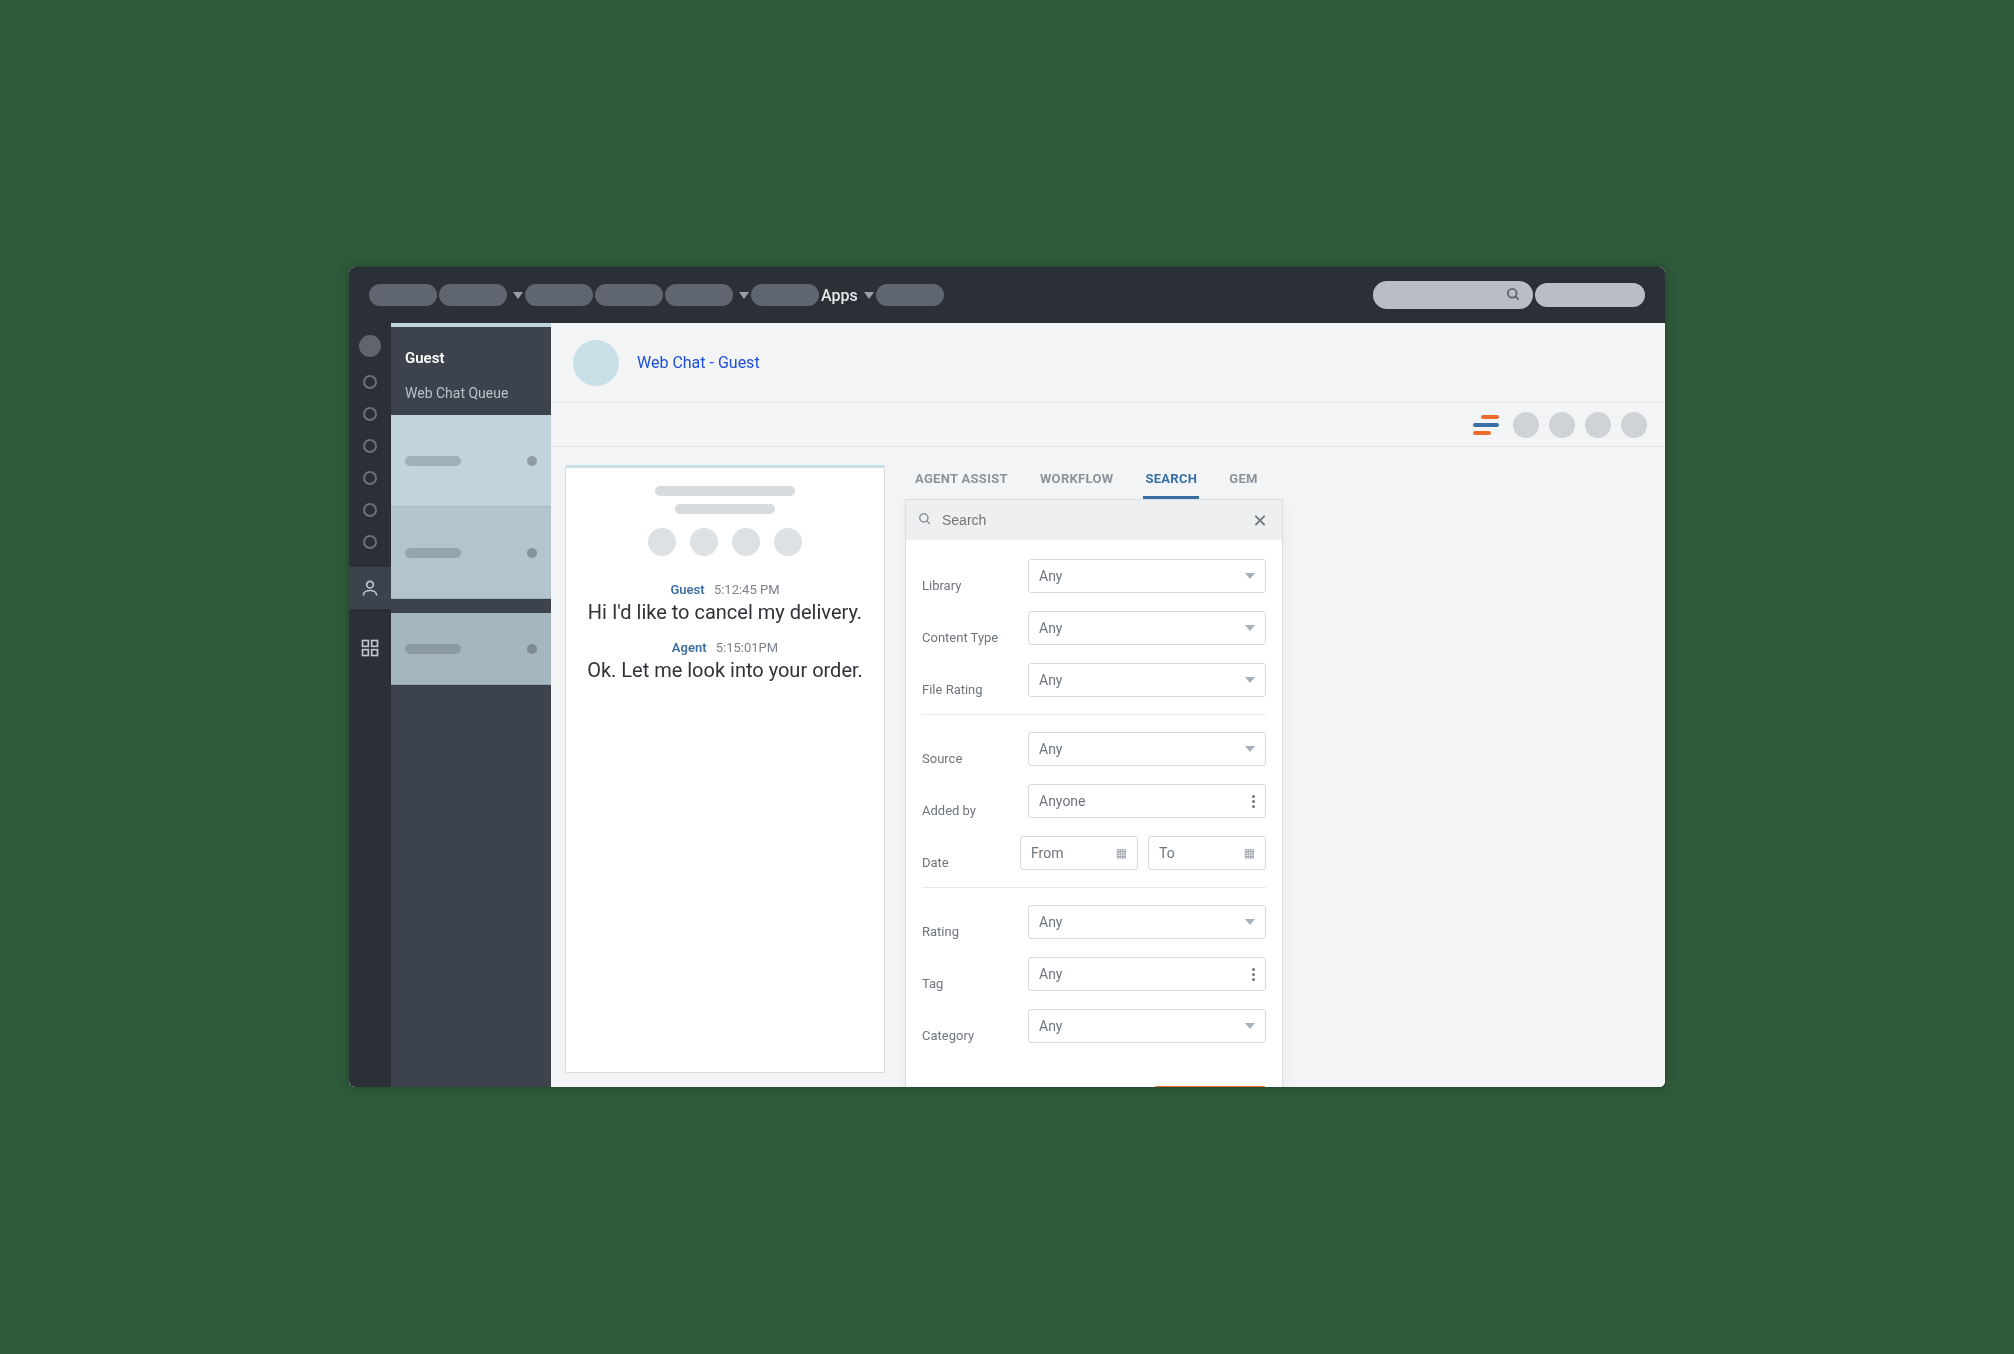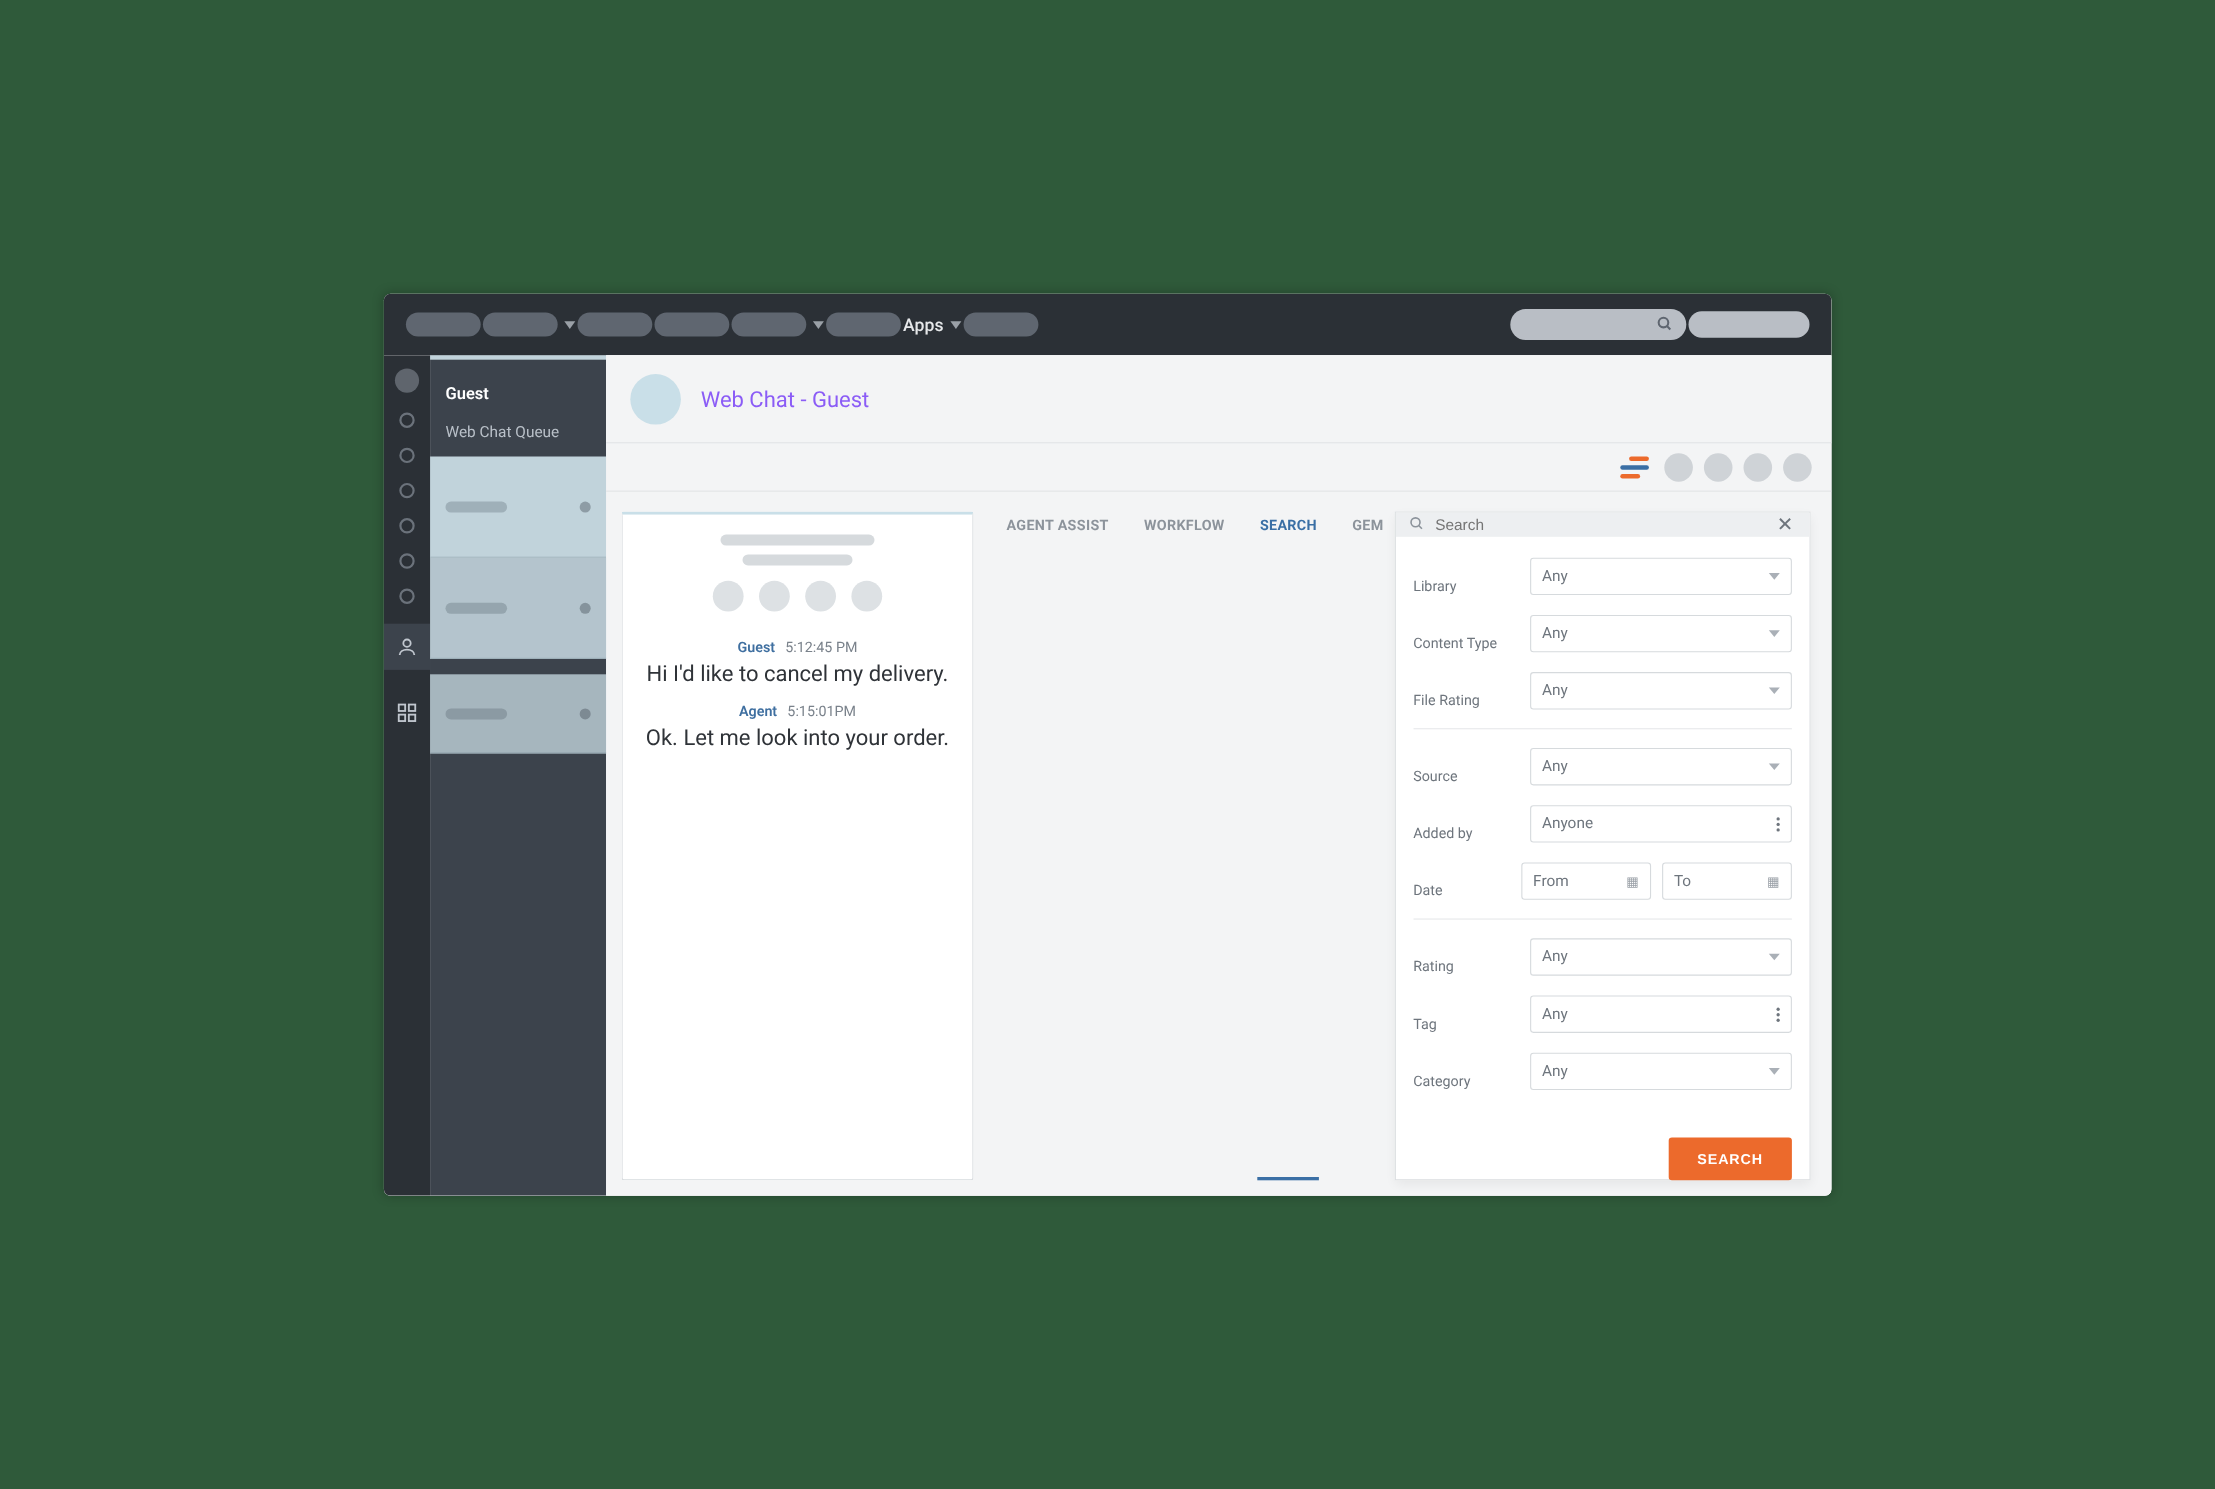--- a/index.html
+++ b/index.html
@@ -153,22 +153,22 @@
     gap: 18px;
     background: #f3f4f5;
     border-bottom: 1px solid #e2e4e6;
   }
   .avatar-lg {
     width: 46px; height: 46px;
     background: #c9dfe8;
     border-radius: 50%;
   }
   .mh-title {
-    font-size: 20px;
-    color: #8b5cf6;
+    font-size: 16px;
+    color: #1d4ed8;
     font-weight: 400;
   }
 
   
   .tool-strip {
     height: 44px;
     display: flex;
     align-items: center;
     justify-content: flex-end;
     padding: 0 18px;
@@ -222,21 +222,21 @@
   .msg .meta { font-size: 13px; font-weight: 600; margin-bottom: 2px; }
   .msg .meta .sender-guest { color:#3f6fa0; }
   .msg .meta .sender-agent { color:#3f6fa0; }
   .msg .meta .time { color:#7a828b; font-weight:400; margin-left:6px; }
   .msg .text { color:#2f3338; font-size:20px; line-height:1.35; }
 
   
   .panel-col {
     flex: 1;
     display: flex;
-    flex-direction: row;
+    flex-direction: column;
     min-width: 0;
   }
   .tabs {
     display:flex; gap: 28px; padding: 0 8px;
     font-size: 13px; font-weight: 700; color:#8c939b;
     letter-spacing: .3px;
   }
   .tab { padding: 6px 2px 10px; cursor:pointer; }
   .tab.active { color:#3a6fa5; border-bottom: 3px solid #3a6fa5; }
 

